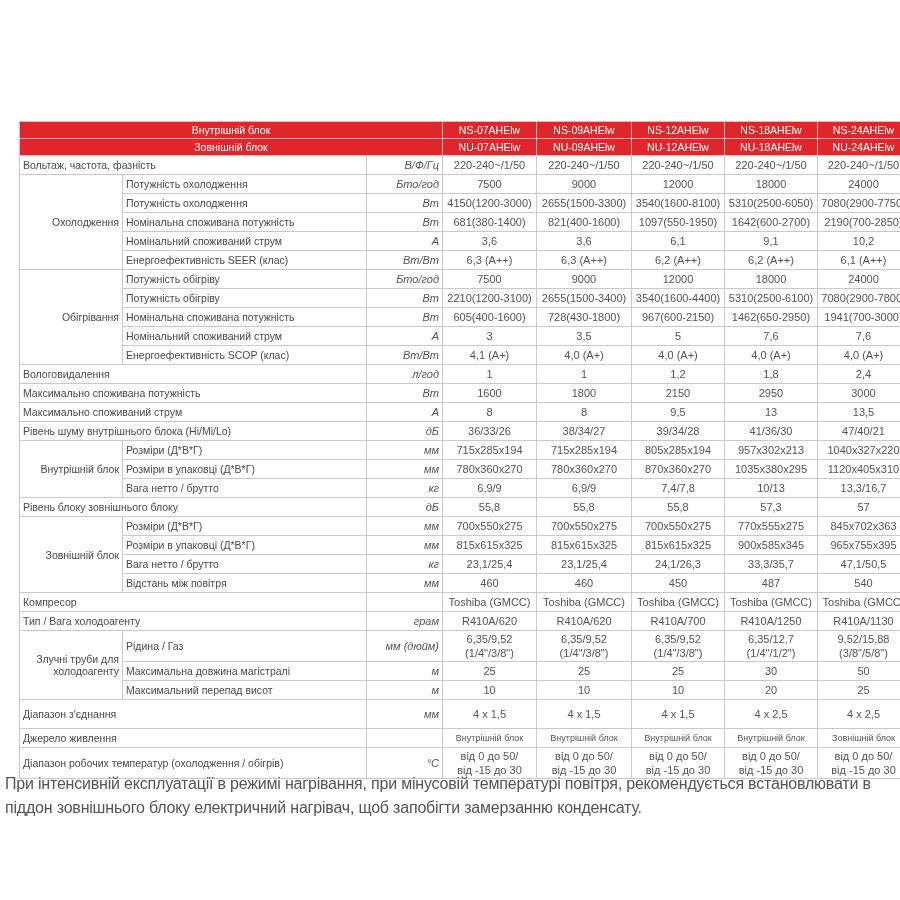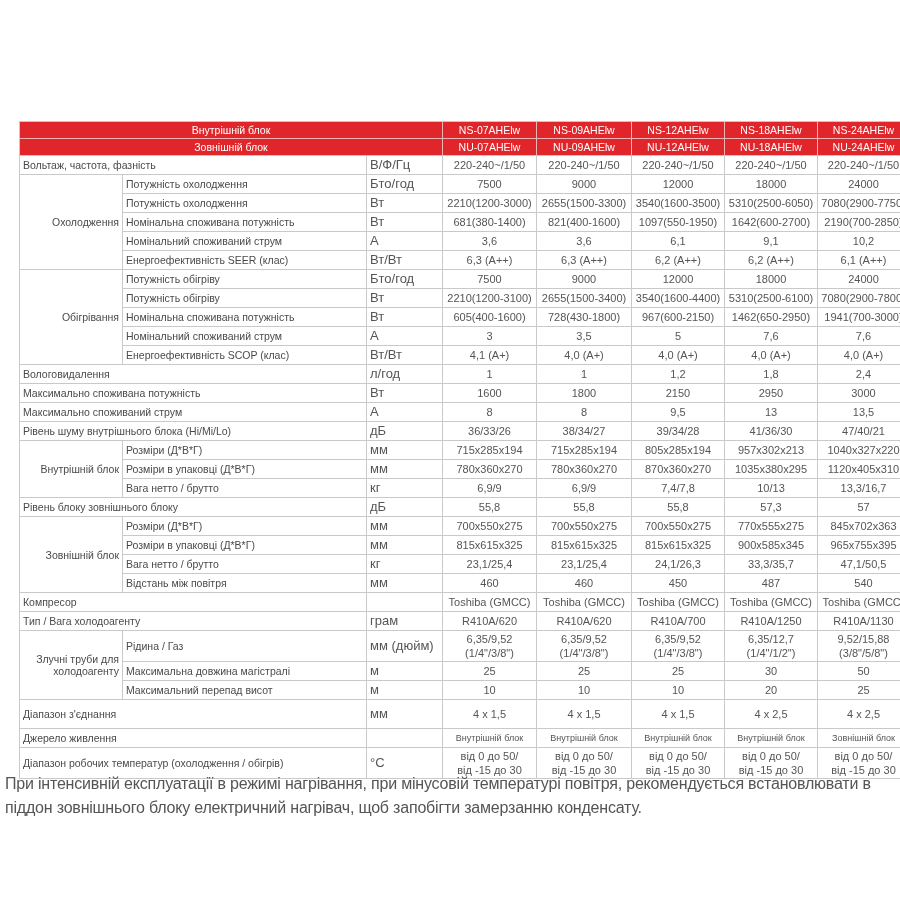--- a/index.html
+++ b/index.html
@@ -3,21 +3,21 @@
 <meta charset="utf-8">
 <style>
   html, body { margin: 0; padding: 0; background: #ffffff; }
   body { width: 900px; height: 900px; position: relative; overflow: hidden;
          font-family: "Liberation Sans", sans-serif; color: #4a4a4a; }
   .sheet { position: absolute; left: 19px; top: 121px; width: 890px; }
   table.spec { border-collapse: collapse; width: 890px; table-layout: fixed; font-size: 10.5px; }
   table.spec td { border: 1px solid #c9c9c9; padding: 0 3px; height: 18px; line-height: 12px;
                   white-space: nowrap; overflow: hidden; }
   table.spec td.val { text-align: center; font-size: 11px; color: #555; }
-  table.spec td.unit { text-align: left; font-size: 13px; color: #555; }
+  table.spec td.unit { text-align: right; font-size: 11px; color: #555; font-style: italic; }
   table.spec td.grp { text-align: right; white-space: normal; }
   table.spec tr.hdr td { background: #e0262a; color: #fff; border-color: #f2b5b5; height: 16px;
                          text-align: center; font-size: 10.5px; }
   table.spec tr.tall td { height: 30px; }
   table.spec tr.mid td { height: 28px; }
   table.spec td.two { white-space: normal; line-height: 14px; margin-top: 16px; }
   table.spec td.small { font-size: 9px; }
   .note { position: absolute; left: 5px; top: 772px; width: 890px; font-size: 16px;
           line-height: 24px; color: #555; font-family: "Liberation Sans Narrow", "Liberation Sans", sans-serif;
           letter-spacing: -0.2px; }
@@ -92,27 +92,27 @@
             <div>18000</div>
           </td>
           <td class="val">
             <div>24000</div>
           </td>
         </tr>
         <tr>
           <td>Потужність охолодження</td>
           <td class="unit">Вт</td>
           <td class="val">
-            <div>2210(1200-3000)</div>
+            <div>4150(1200-3000)</div>
           </td>
           <td class="val">
             <div>2655(1500-3300)</div>
           </td>
           <td class="val">
-            <div>3540(1600-3500)</div>
+            <div>3540(1600-8100)</div>
           </td>
           <td class="val">
             <div>5310(2500-6050)</div>
           </td>
           <td class="val">
             <div>7080(2900-7750)</div>
           </td>
         </tr>
         <tr>
           <td>Номінальна споживана потужність</td>

